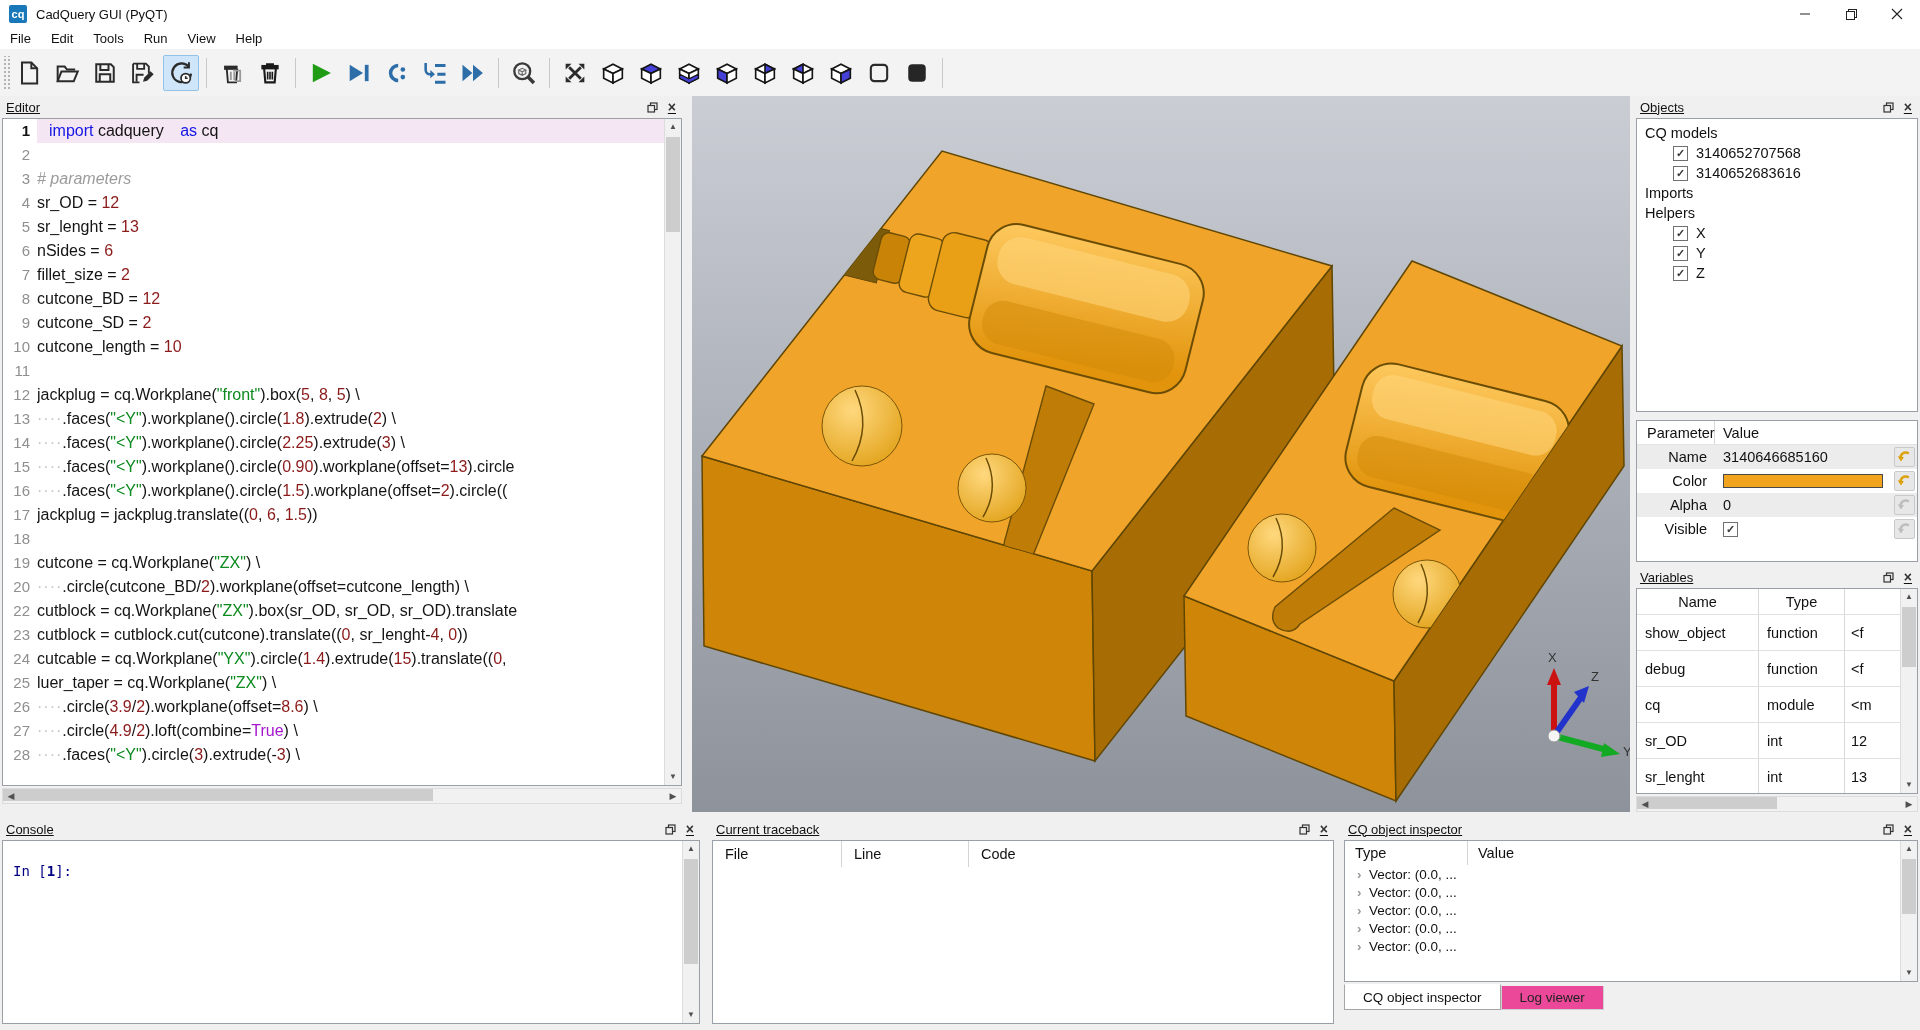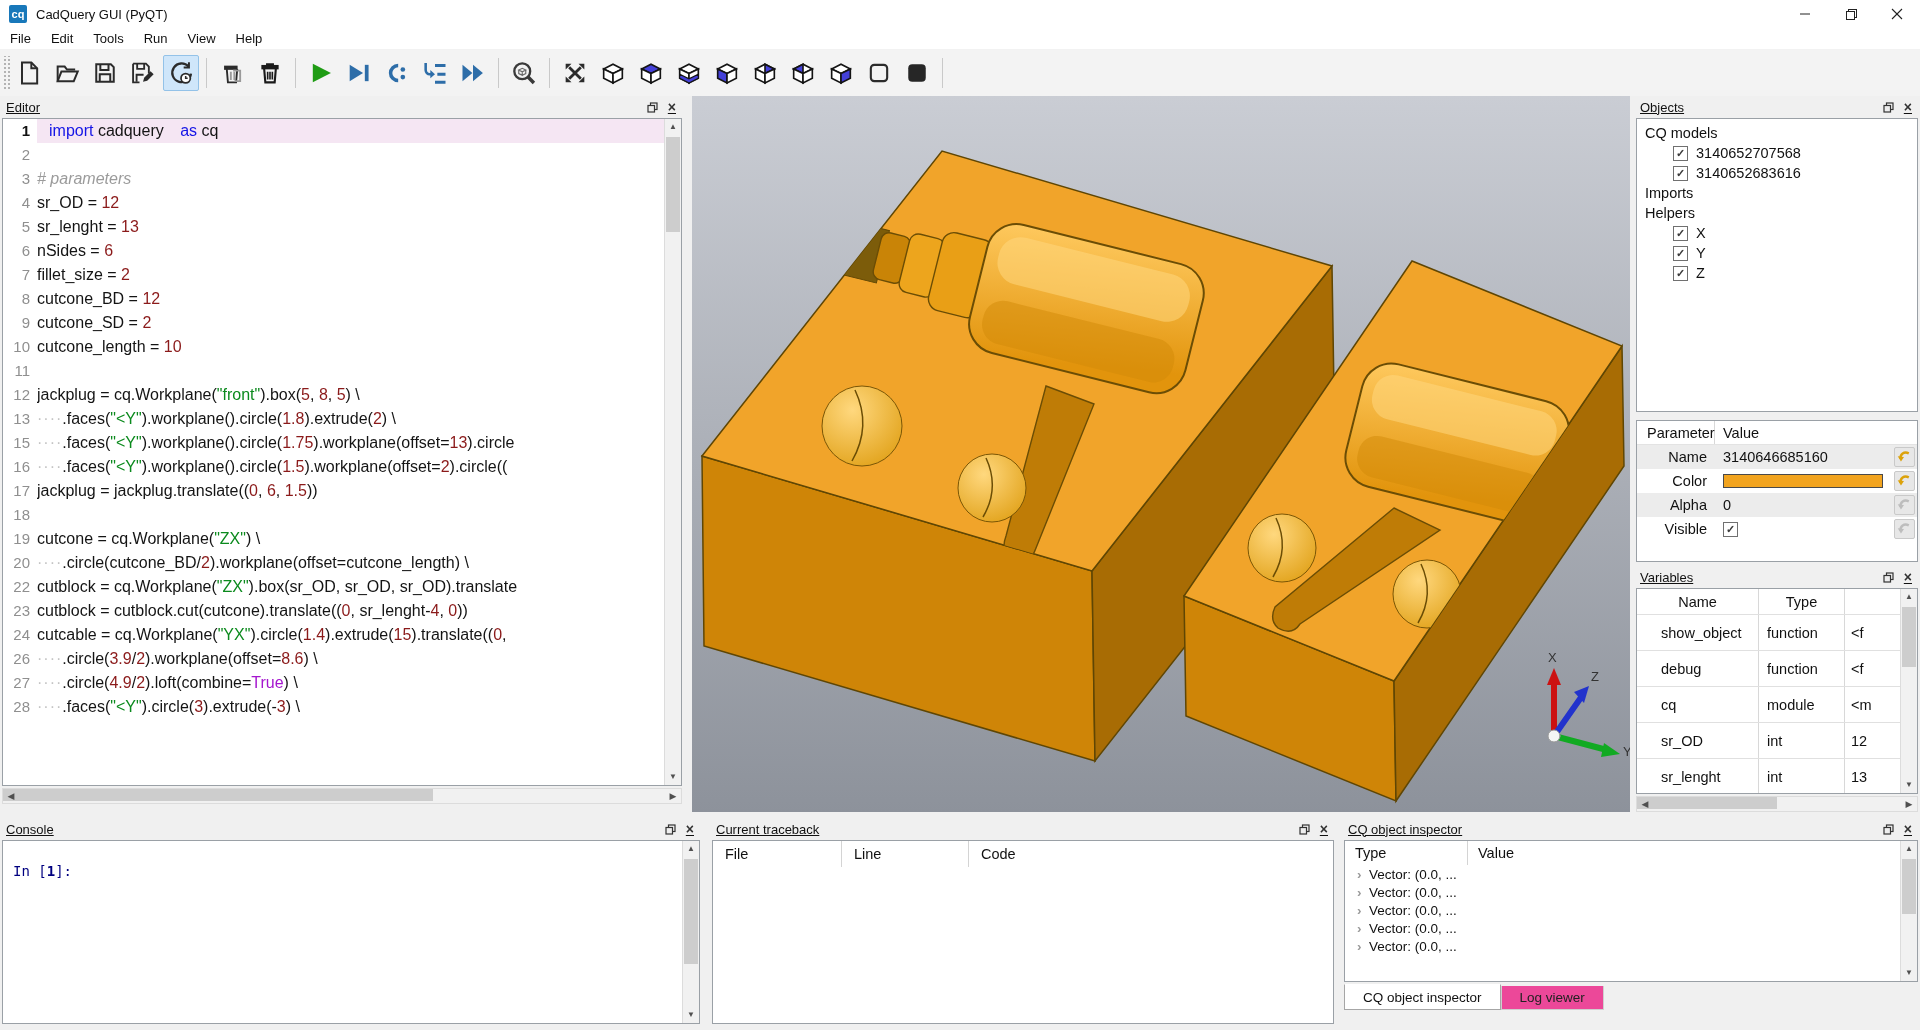--- a/index.html
+++ b/index.html
@@ -87,21 +87,21 @@
   .ubtn { width:21px; height:20px; background:#e7e7e7; border:1px solid #c9c9c9; border-radius:2px;
           display:flex; align-items:center; justify-content:center; }
   .swatch { width:160px; height:14px; border:1px solid #4a4a4a; }
 
   #vars-panel { left:1634px; top:566px; width:286px; height:246px; }
   #vars-body { top:22px; bottom:18px; overflow:hidden; font-size:14.5px; }
   .vhead { display:flex; height:26px; line-height:26px; border-bottom:1px solid #e0e0e0; }
   .vh1 { width:122px; text-align:center; border-right:1px solid #d8d8d8; }
   .vh2 { width:86px; text-align:center; border-right:1px solid #d8d8d8; }
   .vrow { display:flex; height:36px; align-items:center; border-bottom:1px solid #e0e0e0; }
-  .vc1 { width:122px; padding-left:24px; border-right:1px solid #d8d8d8; height:100%; display:flex; align-items:center; }
+  .vc1 { width:122px; padding-left:8px; border-right:1px solid #d8d8d8; height:100%; display:flex; align-items:center; }
   .vc2 { width:86px; padding-left:8px; border-right:1px solid #d8d8d8; height:100%; display:flex; align-items:center; }
   .vc3 { flex:1; padding-left:6px; overflow:hidden; white-space:nowrap; }
 
   
   #console-panel { left:0; top:818px; width:702px; height:212px; }
   #console-body { top:22px; bottom:6px; }
   #console-text { position:absolute; left:10px; top:22px; font-family:"DejaVu Sans Mono", monospace;
                   font-size:14px; color:#000080; }
   #console-text .pb { font-weight:bold; }
 
@@ -362,29 +362,31 @@
           <div class="line"><span class="ln">4</span><span class="lc"><span class="t">sr_OD = </span><span class="n">12</span></span></div>
           <div class="line"><span class="ln">5</span><span class="lc"><span class="t">sr_lenght = </span><span class="n">13</span></span></div>
           <div class="line"><span class="ln">6</span><span class="lc"><span class="t">nSides = </span><span class="n">6</span></span></div>
           <div class="line"><span class="ln">7</span><span class="lc"><span class="t">fillet_size = </span><span class="n">2</span></span></div>
           <div class="line"><span class="ln">8</span><span class="lc"><span class="t">cutcone_BD = </span><span class="n">12</span></span></div>
           <div class="line"><span class="ln">9</span><span class="lc"><span class="t">cutcone_SD = </span><span class="n">2</span></span></div>
           <div class="line"><span class="ln">10</span><span class="lc"><span class="t">cutcone_length = </span><span class="n">10</span></span></div>
           <div class="line"><span class="ln">11</span><span class="lc"></span></div>
           <div class="line"><span class="ln">12</span><span class="lc"><span class="t">jackplug = cq.Workplane(</span><span class="s">"front"</span><span class="t">).box(</span><span class="n">5</span><span class="t">, </span><span class="n">8</span><span class="t">, </span><span class="n">5</span><span class="t">) \</span></span></div>
           <div class="line"><span class="ln">13</span><span class="lc"><span class="w">····</span><span class="t">.faces(</span><span class="s">"&lt;Y"</span><span class="t">).workplane().circle(</span><span class="n">1.8</span><span class="t">).extrude(</span><span class="n">2</span><span class="t">) \</span></span></div>
-          <div class="line"><span class="ln">15</span><span class="lc"><span class="w">····</span><span class="t">.faces(</span><span class="s">"&lt;Y"</span><span class="t">).workplane().circle(</span><span class="n">1.75</span><span class="t">).workplane(offset=</span><span class="n">13</span><span class="t">).circle</span></span></div>
+          <div class="line"><span class="ln">14</span><span class="lc"><span class="w">····</span><span class="t">.faces(</span><span class="s">"&lt;Y"</span><span class="t">).workplane().circle(</span><span class="n">2.25</span><span class="t">).extrude(</span><span class="n">3</span><span class="t">) \</span></span></div>
+          <div class="line"><span class="ln">15</span><span class="lc"><span class="w">····</span><span class="t">.faces(</span><span class="s">"&lt;Y"</span><span class="t">).workplane().circle(</span><span class="n">0.90</span><span class="t">).workplane(offset=</span><span class="n">13</span><span class="t">).circle</span></span></div>
           <div class="line"><span class="ln">16</span><span class="lc"><span class="w">····</span><span class="t">.faces(</span><span class="s">"&lt;Y"</span><span class="t">).workplane().circle(</span><span class="n">1.5</span><span class="t">).workplane(offset=</span><span class="n">2</span><span class="t">).circle((</span></span></div>
           <div class="line"><span class="ln">17</span><span class="lc"><span class="t">jackplug = jackplug.translate((</span><span class="n">0</span><span class="t">, </span><span class="n">6</span><span class="t">, </span><span class="n">1.5</span><span class="t">))</span></span></div>
           <div class="line"><span class="ln">18</span><span class="lc"></span></div>
           <div class="line"><span class="ln">19</span><span class="lc"><span class="t">cutcone = cq.Workplane(</span><span class="s">"ZX"</span><span class="t">) \</span></span></div>
           <div class="line"><span class="ln">20</span><span class="lc"><span class="w">····</span><span class="t">.circle(cutcone_BD/</span><span class="n">2</span><span class="t">).workplane(offset=cutcone_length) \</span></span></div>
           <div class="line"><span class="ln">22</span><span class="lc"><span class="t">cutblock = cq.Workplane(</span><span class="s">"ZX"</span><span class="t">).box(sr_OD, sr_OD, sr_OD).translate</span></span></div>
           <div class="line"><span class="ln">23</span><span class="lc"><span class="t">cutblock = cutblock.cut(cutcone).translate((</span><span class="n">0</span><span class="t">, sr_lenght-</span><span class="n">4</span><span class="t">, </span><span class="n">0</span><span class="t">))</span></span></div>
           <div class="line"><span class="ln">24</span><span class="lc"><span class="t">cutcable = cq.Workplane(</span><span class="s">"YX"</span><span class="t">).circle(</span><span class="n">1.4</span><span class="t">).extrude(</span><span class="n">15</span><span class="t">).translate((</span><span class="n">0</span><span class="t">,</span></span></div>
+          <div class="line"><span class="ln">25</span><span class="lc"><span class="t">luer_taper = cq.Workplane(</span><span class="s">"ZX"</span><span class="t">) \</span></span></div>
           <div class="line"><span class="ln">26</span><span class="lc"><span class="w">····</span><span class="t">.circle(</span><span class="n">3.9</span><span class="t">/</span><span class="n">2</span><span class="t">).workplane(offset=</span><span class="n">8.6</span><span class="t">) \</span></span></div>
           <div class="line"><span class="ln">27</span><span class="lc"><span class="w">····</span><span class="t">.circle(</span><span class="n">4.9</span><span class="t">/</span><span class="n">2</span><span class="t">).loft(combine=</span><span class="b">True</span><span class="t">) \</span></span></div>
           <div class="line"><span class="ln">28</span><span class="lc"><span class="w">····</span><span class="t">.faces(</span><span class="s">"&lt;Y"</span><span class="t">).circle(</span><span class="n">3</span><span class="t">).extrude(-</span><span class="n">3</span><span class="t">) \</span></span></div>
         </div>
       <div class="vscroll">
         <div class="sb-arrow" style="top:0">▲</div>
         <div class="sb-thumb" style="top:18px; left:1px; right:1px; height:95px;"></div>
         <div class="sb-arrow" style="bottom:0">▼</div>
       </div>
     </div>

